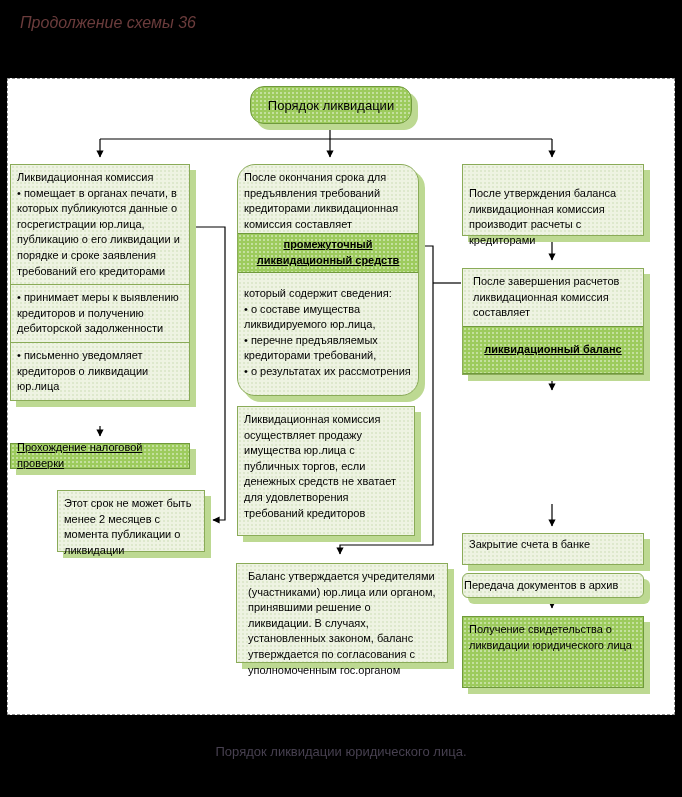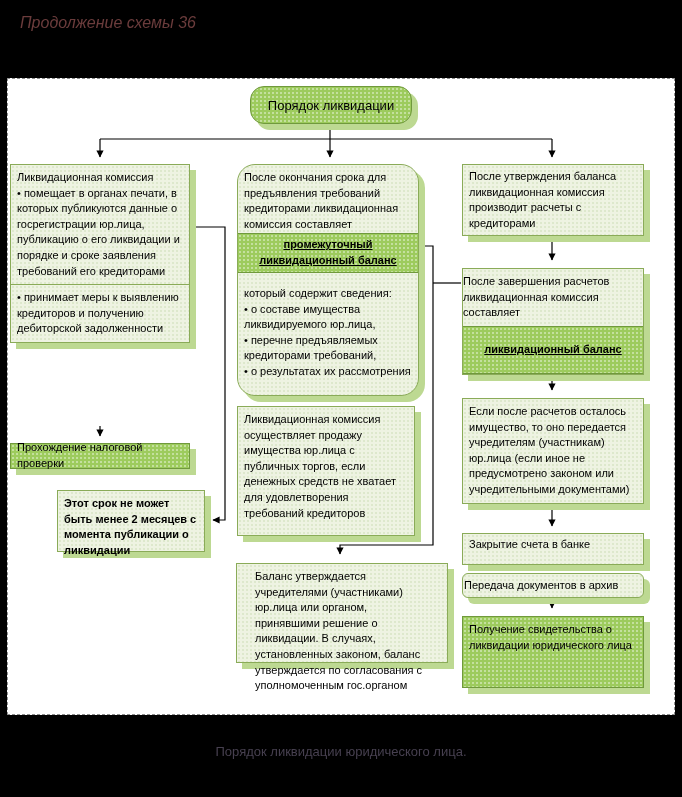--- a/index.html
+++ b/index.html
@@ -63,50 +63,50 @@
   </svg>
 
   <div class="node green">
     <span>Порядок ликвидации</span>
   </div>
 
   <div class="box" style="left:10px;top:164px;width:180px;">
     <div class="sec preline">Ликвидационная комиссия
 • помещает в органах печати, в которых публикуются данные о госрегистрации юр.лица, публикацию о его ликвидации и порядке и сроке заявления требований его кредиторами</div>
     <div class="sec">• принимает меры к выявлению кредиторов и получению дебиторской задолженности</div>
+    <div class="sec">• письменно уведомляет кредиторов о ликвидации юр.лица</div>
   </div>
 
-  <div class="box green vcenter" style="left:10px;top:443px;width:180px;height:26px;padding:2px 6px;">
+  <div class="box green vcenter" style="left:10px;top:443px;width:180px;height:26px;padding:2px 6px;text-decoration:underline;">
     <span>Прохождение налоговой проверки</span>
   </div>
 
-  <div class="box" style="left:57px;top:490px;width:148px;height:62px;padding:5px 6px;font-weight:bold;">Этот срок не может быть менее 2 месяцев с момента публикации о ликвидации</div>
+  <div class="box" style="left:57px;top:490px;width:148px;height:62px;padding:5px 6px;">Этот срок не может быть менее 2 месяцев с момента публикации о ликвидации</div>
 
   <div class="box" style="left:237px;top:164px;width:182px;border-radius:18px;">
     <div style="padding:5px 6px;height:68px;box-sizing:border-box;">После окончания срока для предъявления требований кредиторами ликвидационная комиссия составляет</div>
     <div class="hl preline" style="height:38px;">промежуточный
-ликвидационный баланс</div>
+ликвидационный средств</div>
     <div class="preline" style="padding:13px 6px;height:122px;box-sizing:border-box;">который содержит сведения:
 • о составе имущества ликвидируемого юр.лица,
 • перечне предъявляемых кредиторами требований,
 • о результатах их рассмотрения</div>
   </div>
 
   <div class="box" style="left:237px;top:406px;width:178px;height:130px;padding:5px 6px;">Ликвидационная комиссия осуществляет продажу имущества юр.лица с публичных торгов, если денежных средств не хватает для удовлетворения требований кредиторов</div>
 
-  <div class="box" style="left:236px;top:563px;width:212px;height:100px;padding:5px 18px;">Баланс утверждается учредителями (участниками) юр.лица или органом, принявшими решение о ликвидации. В случаях, установленных законом, баланс утверждается по согласования с уполномоченным гос.органом</div>
+  <div class="box" style="left:236px;top:563px;width:212px;height:100px;padding:5px 11px;">Баланс утверждается учредителями (участниками) юр.лица или органом, принявшими решение о ликвидации. В случаях, установленных законом, баланс утверждается по согласования с уполномоченным гос.органом</div>
 
-  <div class="box" style="left:462px;top:164px;width:182px;height:72px;padding:4px 6px;">После утверждения баланса ликвидационная комиссия производит расчеты с кредиторами</div>
+  <div class="box" style="left:462px;top:164px;width:182px;height:72px;padding:21px 6px;">После утверждения баланса ликвидационная комиссия производит расчеты с кредиторами</div>
 
   <div class="box" style="left:462px;top:268px;width:182px;">
-    <div style="padding:5px 0;height:57px;box-sizing:border-box;">После завершения расчетов ликвидационная комиссия составляет</div>
+    <div style="padding:5px 10px;height:57px;box-sizing:border-box;">После завершения расчетов ликвидационная комиссия составляет</div>
     <div class="hl" style="height:46px;">ликвидационный баланс</div>
   </div>
 
-  <div class="box" style="left:462px;top:398px;width:182px;height:106px;padding:5px 6px;">Если после расчетов осталось имущество, то оно передается учредителям (участникам) юр.лица (если иное не предусмотрено законом или учредительными документами)</div>
 
   <div class="box" style="left:462px;top:533px;width:182px;height:32px;padding:3px 6px;">Закрытие счета в банке</div>
 
   <div class="box" style="left:462px;top:573px;width:182px;height:25px;padding:4px 1px;border-radius:6px;">Передача документов в архив</div>
 
   <div class="box green" style="left:462px;top:616px;width:182px;height:72px;padding:5px 6px;">Получение свидетельства о ликвидации юридического лица</div>
 
   <div class="caption">Порядок ликвидации юридического лица.</div>
 
 </div>

